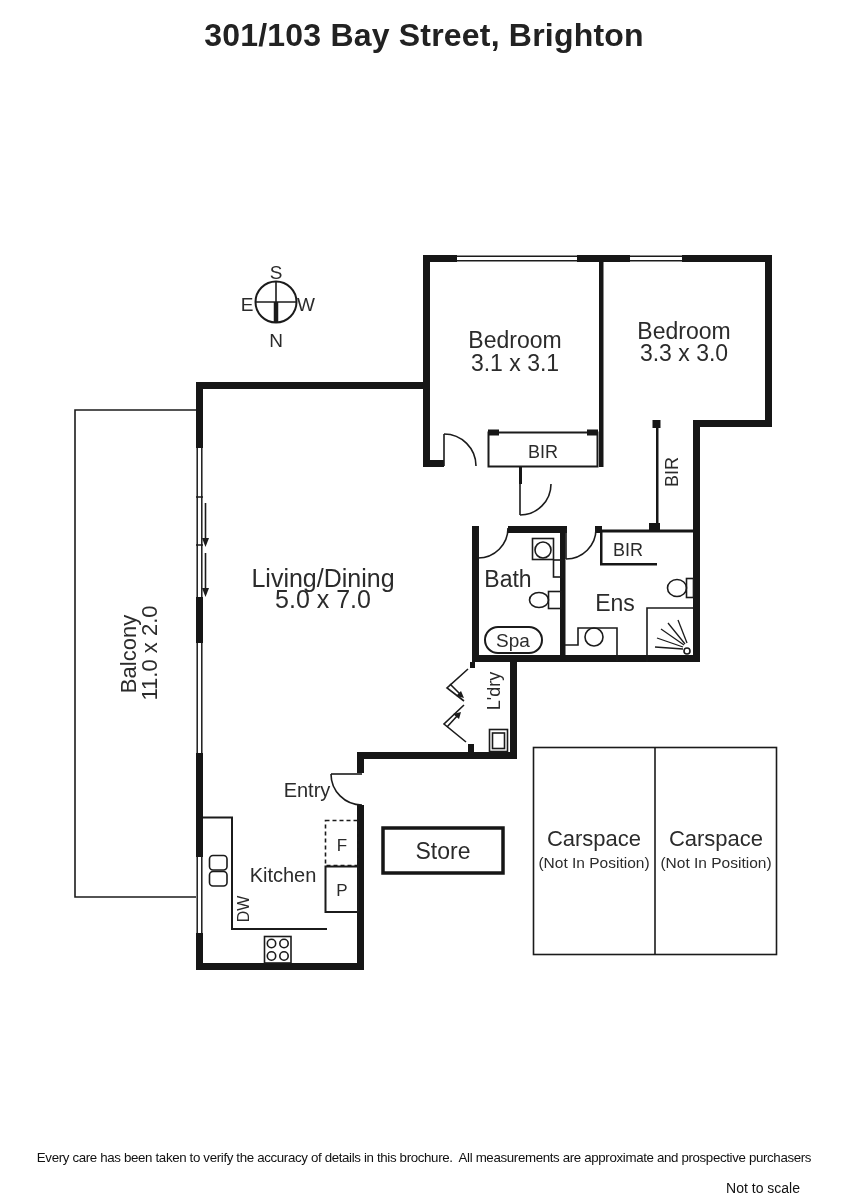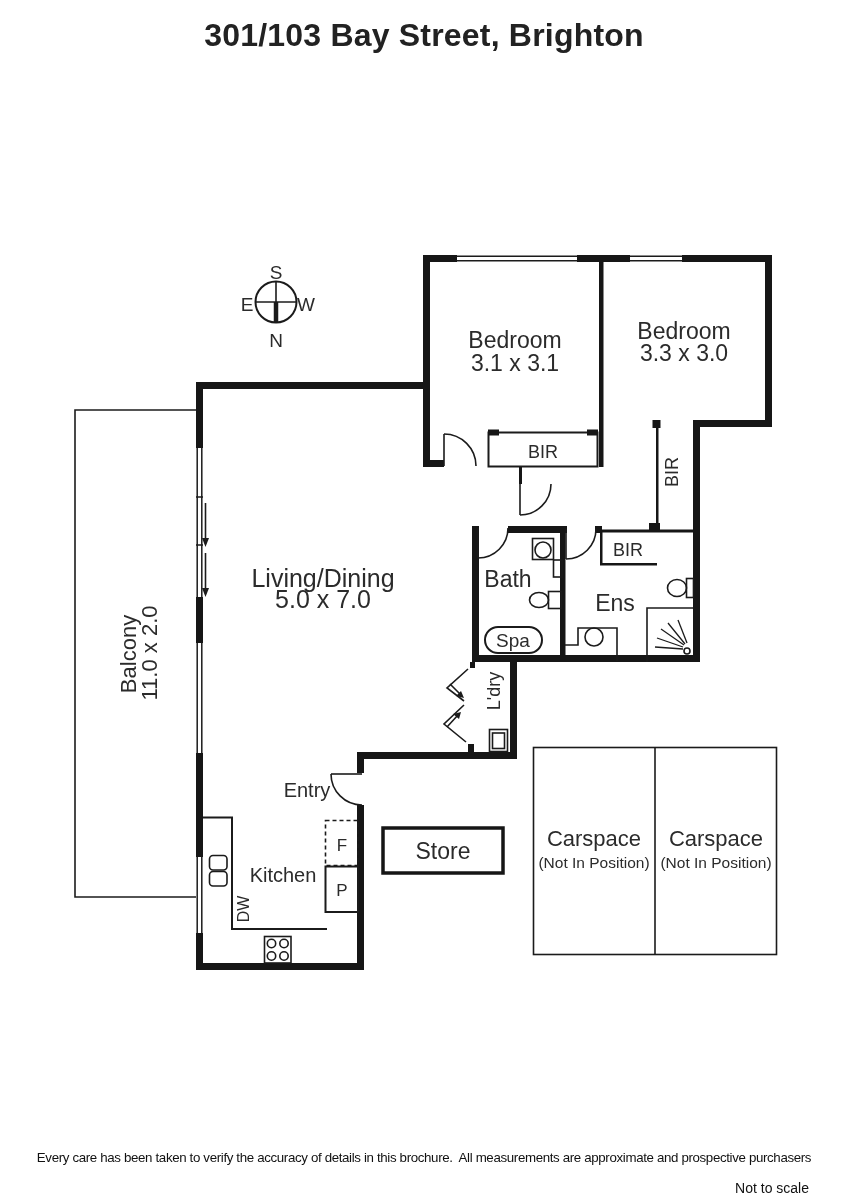--- a/index.html
+++ b/index.html
@@ -6,21 +6,21 @@
   body{font-family:"Liberation Sans",sans-serif;color:#2b2b2b;position:relative;}
   #title{position:absolute;top:17px;left:0;width:848px;text-align:center;font-size:32px;font-weight:700;letter-spacing:0.2px;color:#222;}
   svg{position:absolute;top:0;left:0;}
   .wall{fill:#161616;}
   .thin{stroke:#1b1b1b;stroke-width:2;fill:none;}
   .thin15{stroke:#1b1b1b;stroke-width:1.6;fill:none;}
   .fix{stroke:#1b1b1b;stroke-width:1.6;fill:#fff;}
   .lbl{fill:#2b2b2b;}
   #footer{position:absolute;top:1150px;left:0;width:848px;font-size:13.3px;letter-spacing:-0.35px;color:#111;text-align:center;line-height:15px;}
   #footer div{white-space:pre;}
-  #scalenote{position:absolute;top:1180px;right:39px;font-size:14px;color:#111;margin-left:44px;}
+  #scalenote{position:absolute;top:1180px;right:48px;font-size:14px;color:#111;margin-left:44px;}
 </style>
 </head>
 <body>
 
 <div id="title">301/103 Bay Street, Brighton</div>
 
 <svg width="848" height="1200" viewBox="0 0 848 1200">
 
   <g>
     <circle cx="276" cy="302" r="20.5" class="thin" stroke-width="2"></circle>

